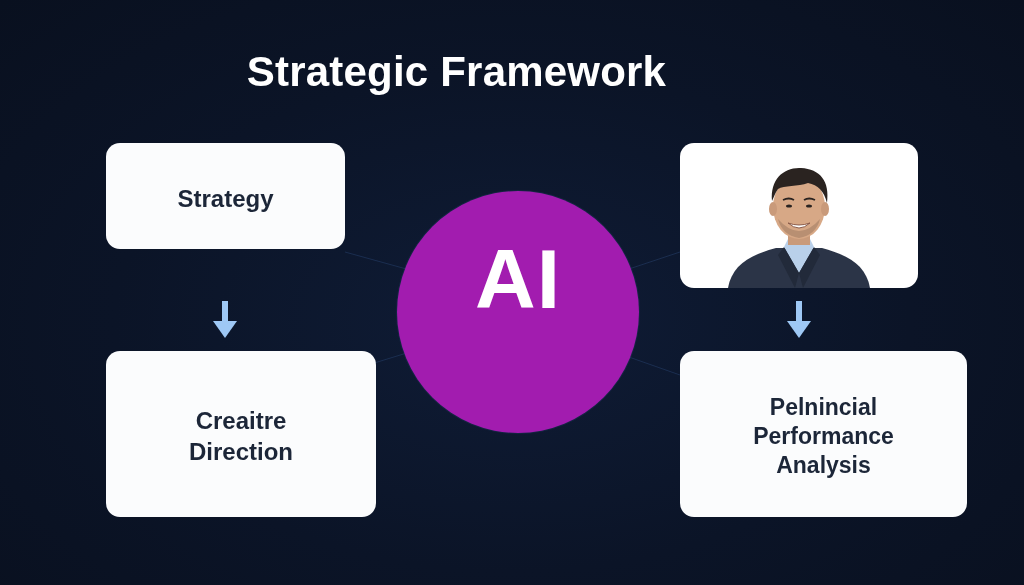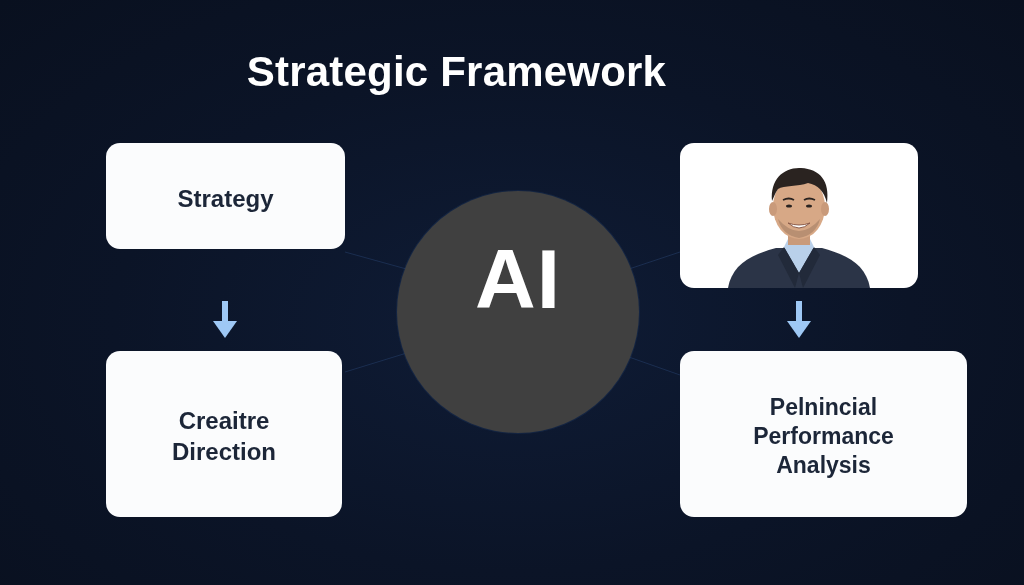--- a/index.html
+++ b/index.html
@@ -34,21 +34,21 @@
       height: 585px;
       pointer-events: none;
     }
     .hub {
       position: absolute;
       left: 397px;
       top: 191px;
       width: 242px;
       height: 242px;
       border-radius: 50%;
-      background: #404040;
+      background: #a21caf;
       box-shadow: 0 0 0 1px rgba(40,70,120,0.25);
     }
     .hub-big {
       position: absolute;
       left: 0;
       top: 40px;
       width: 242px;
       text-align: center;
       color: #ffffff;
       font-weight: 700;
@@ -118,21 +118,21 @@
     <div class="card-text" style="padding-top:4px;">
       <span class="card-line">Strategy</span>
     </div>
   </div>
 
   <svg class="arrow" style="left:213px; top:301px;" viewBox="0 0 24 38">
     <rect x="9" y="0" width="6" height="24" fill="#9ec8f5"></rect>
     <polygon points="0,20 24,20 12,37" fill="#9ec8f5"></polygon>
   </svg>
 
-  <div class="card" style="left:106px; top:351px; width:236px; height:166px;">
+  <div class="card" style="left:106px; top:351px; width:270px; height:166px;">
     <div class="card-text" style="padding-top:4px;">
       <span class="card-line">Creaitre</span>
       <span class="card-line">Direction</span>
     </div>
   </div>
 
   <div class="card" style="left:680px; top:143px; width:238px; height:145px; background:#ffffff;">
     <svg class="photo" viewBox="0 0 238 145">
 
       <path d="M48,145 C52,122 70,112 96,105 L142,105 C168,112 186,122 190,145 Z" fill="#2b3447"></path>

